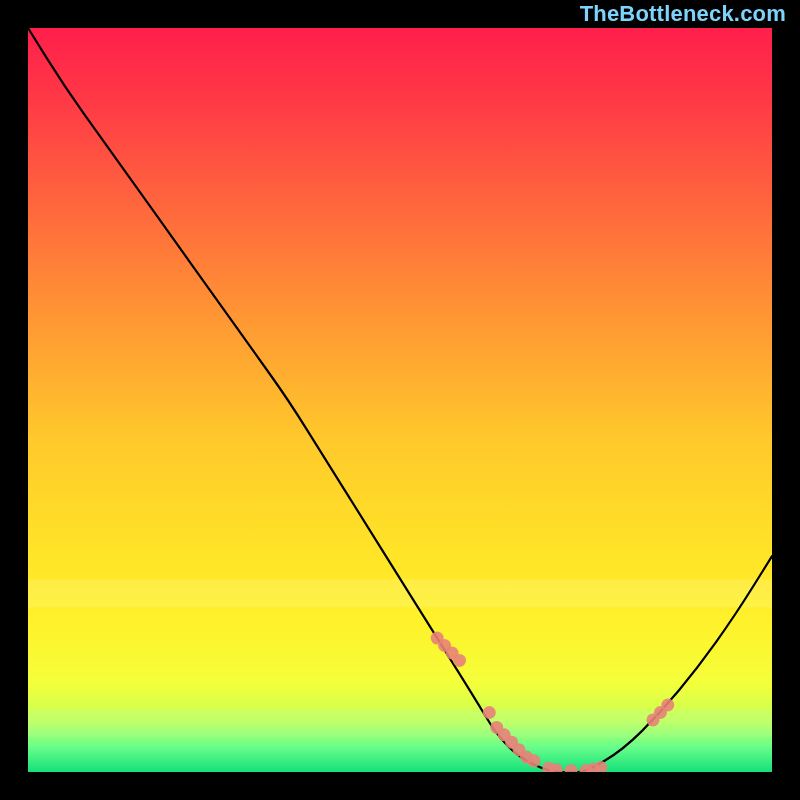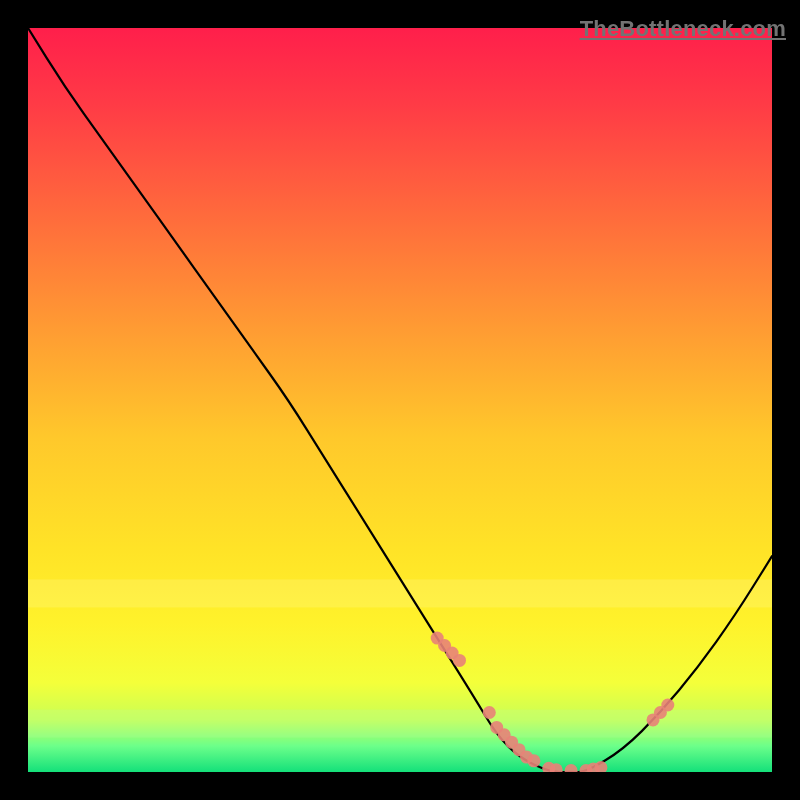--- a/index.html
+++ b/index.html
@@ -12,29 +12,28 @@
     overflow: hidden;
   }
   .container {
     position: relative;
     width: 800px;
     height: 800px;
     background: #000;
   }
   .watermark {
     position: absolute;
-    top: 16px;
+    top: 1px;
     right: 14px;
-    color: #737373;
+    color: #7dd3fc;
     font-size: 22px;
     font-weight: 600;
     letter-spacing: 0.2px;
     z-index: 5;
     user-select: none;
-    text-decoration: underline;
   }
   .plot-area {
     position: absolute;
     left: 28px;
     top: 28px;
     width: 744px;
     height: 744px;
   }
   .plot-area svg {
     display: block;

